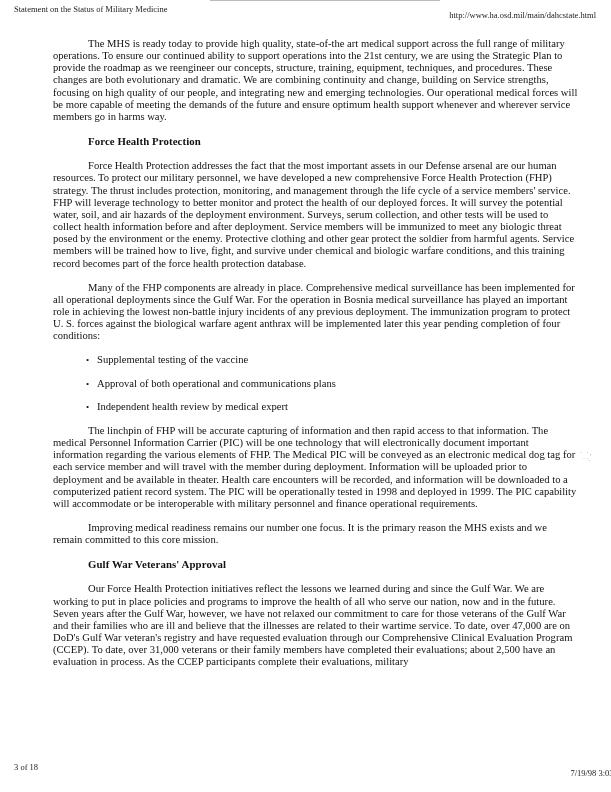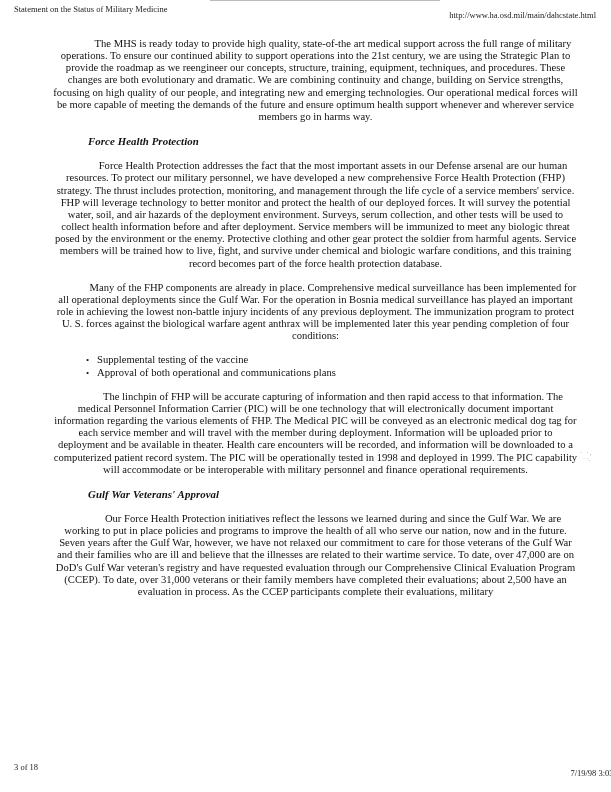--- a/index.html
+++ b/index.html
@@ -16,26 +16,26 @@
   .ftr { top: 760px; height: 14px; padding-left: 32px; }
   .hdr .left, .ftr .left { position: absolute; left: 14px; top: 2px; }
   .hdr .right, .ftr .right { position: absolute; right: 15px; top: 8px; }
   .topline {
     position: absolute; top: 0; left: 210px; width: 230px; height: 1px; background: #bbb;
   }
   .content {
     position: absolute; left: 53px; top: 38px; width: 525px;
     font-size: 10.6px; line-height: 12.15px;
   }
-  p { margin: 0 0 12px 0; text-indent: 35px; text-align: center; }
+  p { margin: 0 0 12px 0; text-indent: 35px; }
   h3 {
-    font-size: 10.8px; font-weight: bold; margin: 0 0 13px 35px; letter-spacing: 0.1px; font-style: italic;
+    font-size: 10.8px; font-weight: bold; margin: 0 0 13px 35px; letter-spacing: 0.1px;
   }
   ul { margin: 0 0 12px 0; padding-left: 34px; list-style: none; }
-  ul li { position: relative; padding-left: 10px; }
+  ul li { position: relative; padding-left: 10px; margin-top: 11px; }
   ul li::before {
     content: "•"; position: absolute; left: -1px; top: 0; font-size: 9px;
   }
   .specks {
     position: absolute; left: 580px; top: 450px; width: 30px; height: 30px;
     font-size: 6px; color: #999;
   }
 </style>
 </head>
 <body>
@@ -52,24 +52,26 @@
 
   <h3>Force Health Protection</h3>
 
   <p>Force Health Protection addresses the fact that the most important assets in our Defense arsenal are our human resources. To protect our military personnel, we have developed a new comprehensive Force Health Protection (FHP) strategy. The thrust includes protection, monitoring, and management through the life cycle of a service members' service. FHP will leverage technology to better monitor and protect the health of our deployed forces. It will survey the potential water, soil, and air hazards of the deployment environment. Surveys, serum collection, and other tests will be used to collect health information before and after deployment. Service members will be immunized to meet any biologic threat posed by the environment or the enemy. Protective clothing and other gear protect the soldier from harmful agents. Service members will be trained how to live, fight, and survive under chemical and biologic warfare conditions, and this training record becomes part of the force health protection database.</p>
 
   <p>Many of the FHP components are already in place. Comprehensive medical surveillance has been implemented for all operational deployments since the Gulf War. For the operation in Bosnia medical surveillance has played an important role in achieving the lowest non-battle injury incidents of any previous deployment. The immunization program to protect U. S. forces against the biological warfare agent anthrax will be implemented later this year pending completion of four conditions:</p>
 
   <ul>
     <li>Supplemental testing of the vaccine</li>
     <li>Approval of both operational and communications plans</li>
+    <li>Independent health review by medical expert</li>
   </ul>
 
   <p>The linchpin of FHP will be accurate capturing of information and then rapid access to that information. The medical Personnel Information Carrier (PIC) will be one technology that will electronically document important information regarding the various elements of FHP. The Medical PIC will be conveyed as an electronic medical dog tag for each service member and will travel with the member during deployment. Information will be uploaded prior to deployment and be available in theater. Health care encounters will be recorded, and information will be downloaded to a computerized patient record system. The PIC will be operationally tested in 1998 and deployed in 1999. The PIC capability will accommodate or be interoperable with military personnel and finance operational requirements.</p>
 
+  <p>Improving medical readiness remains our number one focus. It is the primary reason the MHS exists and we remain committed to this core mission.</p>
 
   <h3>Gulf War Veterans' Approval</h3>
 
   <p>Our Force Health Protection initiatives reflect the lessons we learned during and since the Gulf War. We are working to put in place policies and programs to improve the health of all who serve our nation, now and in the future. Seven years after the Gulf War, however, we have not relaxed our commitment to care for those veterans of the Gulf War and their families who are ill and believe that the illnesses are related to their wartime service. To date, over 47,000 are on DoD's Gulf War veteran's registry and have requested evaluation through our Comprehensive Clinical Evaluation Program (CCEP). To date, over 31,000 veterans or their family members have completed their evaluations; about 2,500 have an evaluation in process. As the CCEP participants complete their evaluations, military</p>
 </div>
 
 <div class="specks">·&nbsp;&nbsp;&nbsp;·&nbsp;,<br>&nbsp;&nbsp;·&nbsp;·.</div>
 
 <div class="ftr">
   <span class="left">3 of 18</span>

